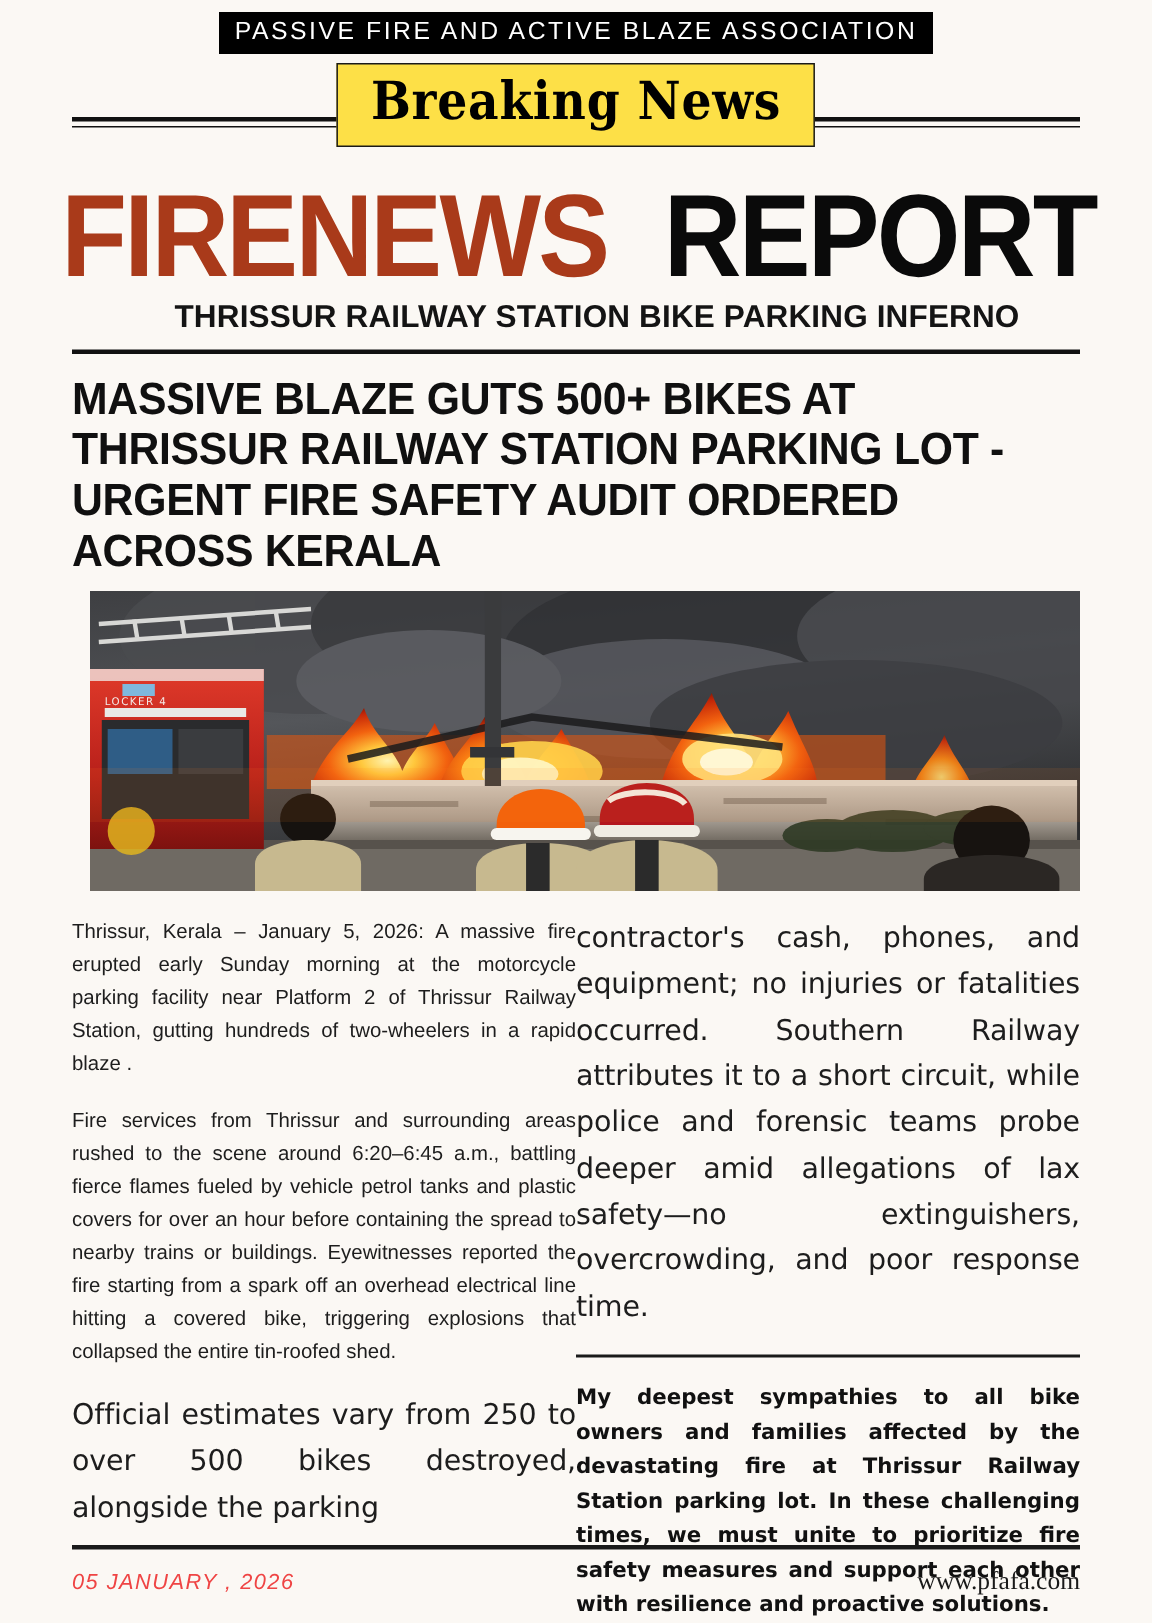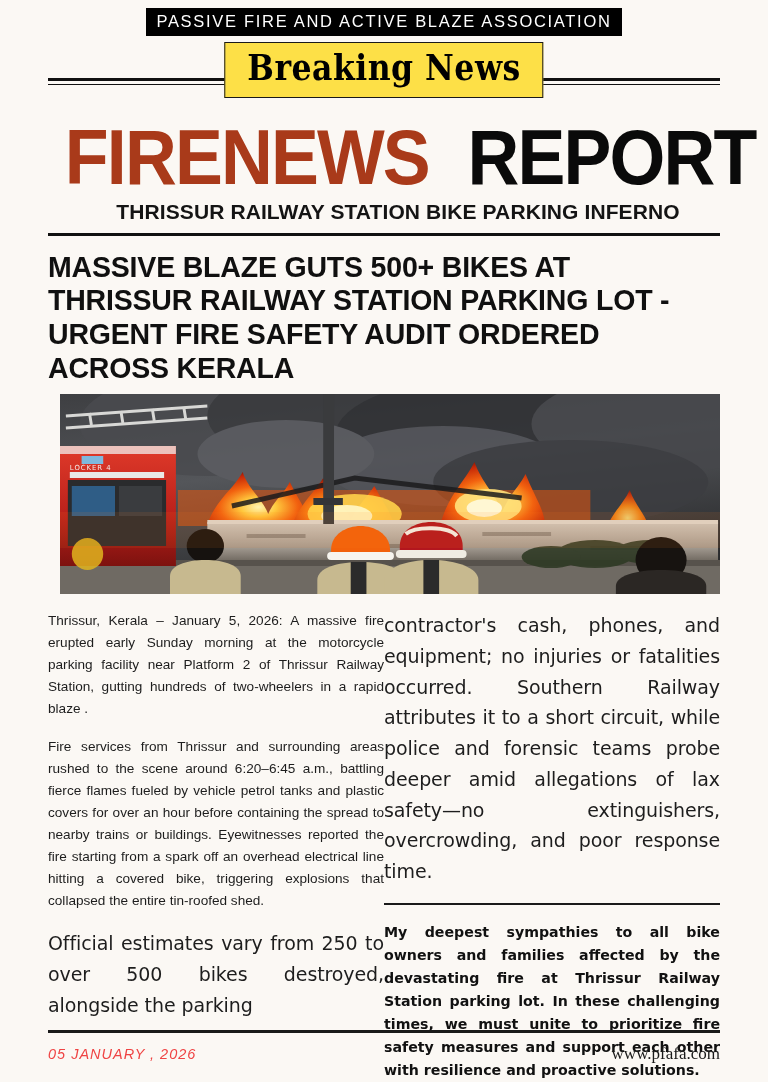--- a/index.html
+++ b/index.html
@@ -67,21 +67,21 @@
     font-size: 35px;
     letter-spacing: 0.5px;
     color: #000;
     line-height: 1.15;
     white-space: nowrap;
     
     font-stretch: condensed;
   }
 
   .brand-row {
-    text-align: right;
+    text-align: center;
     margin-top: 4px;
     line-height: 0.92;
     white-space: nowrap;
   }
   .brand-word {
     font-family: "Liberation Sans Narrow", "Liberation Sans", sans-serif;
     font-weight: 700;
     font-size: 78px;
     letter-spacing: -2px;
     transform: scaleX(0.92);

